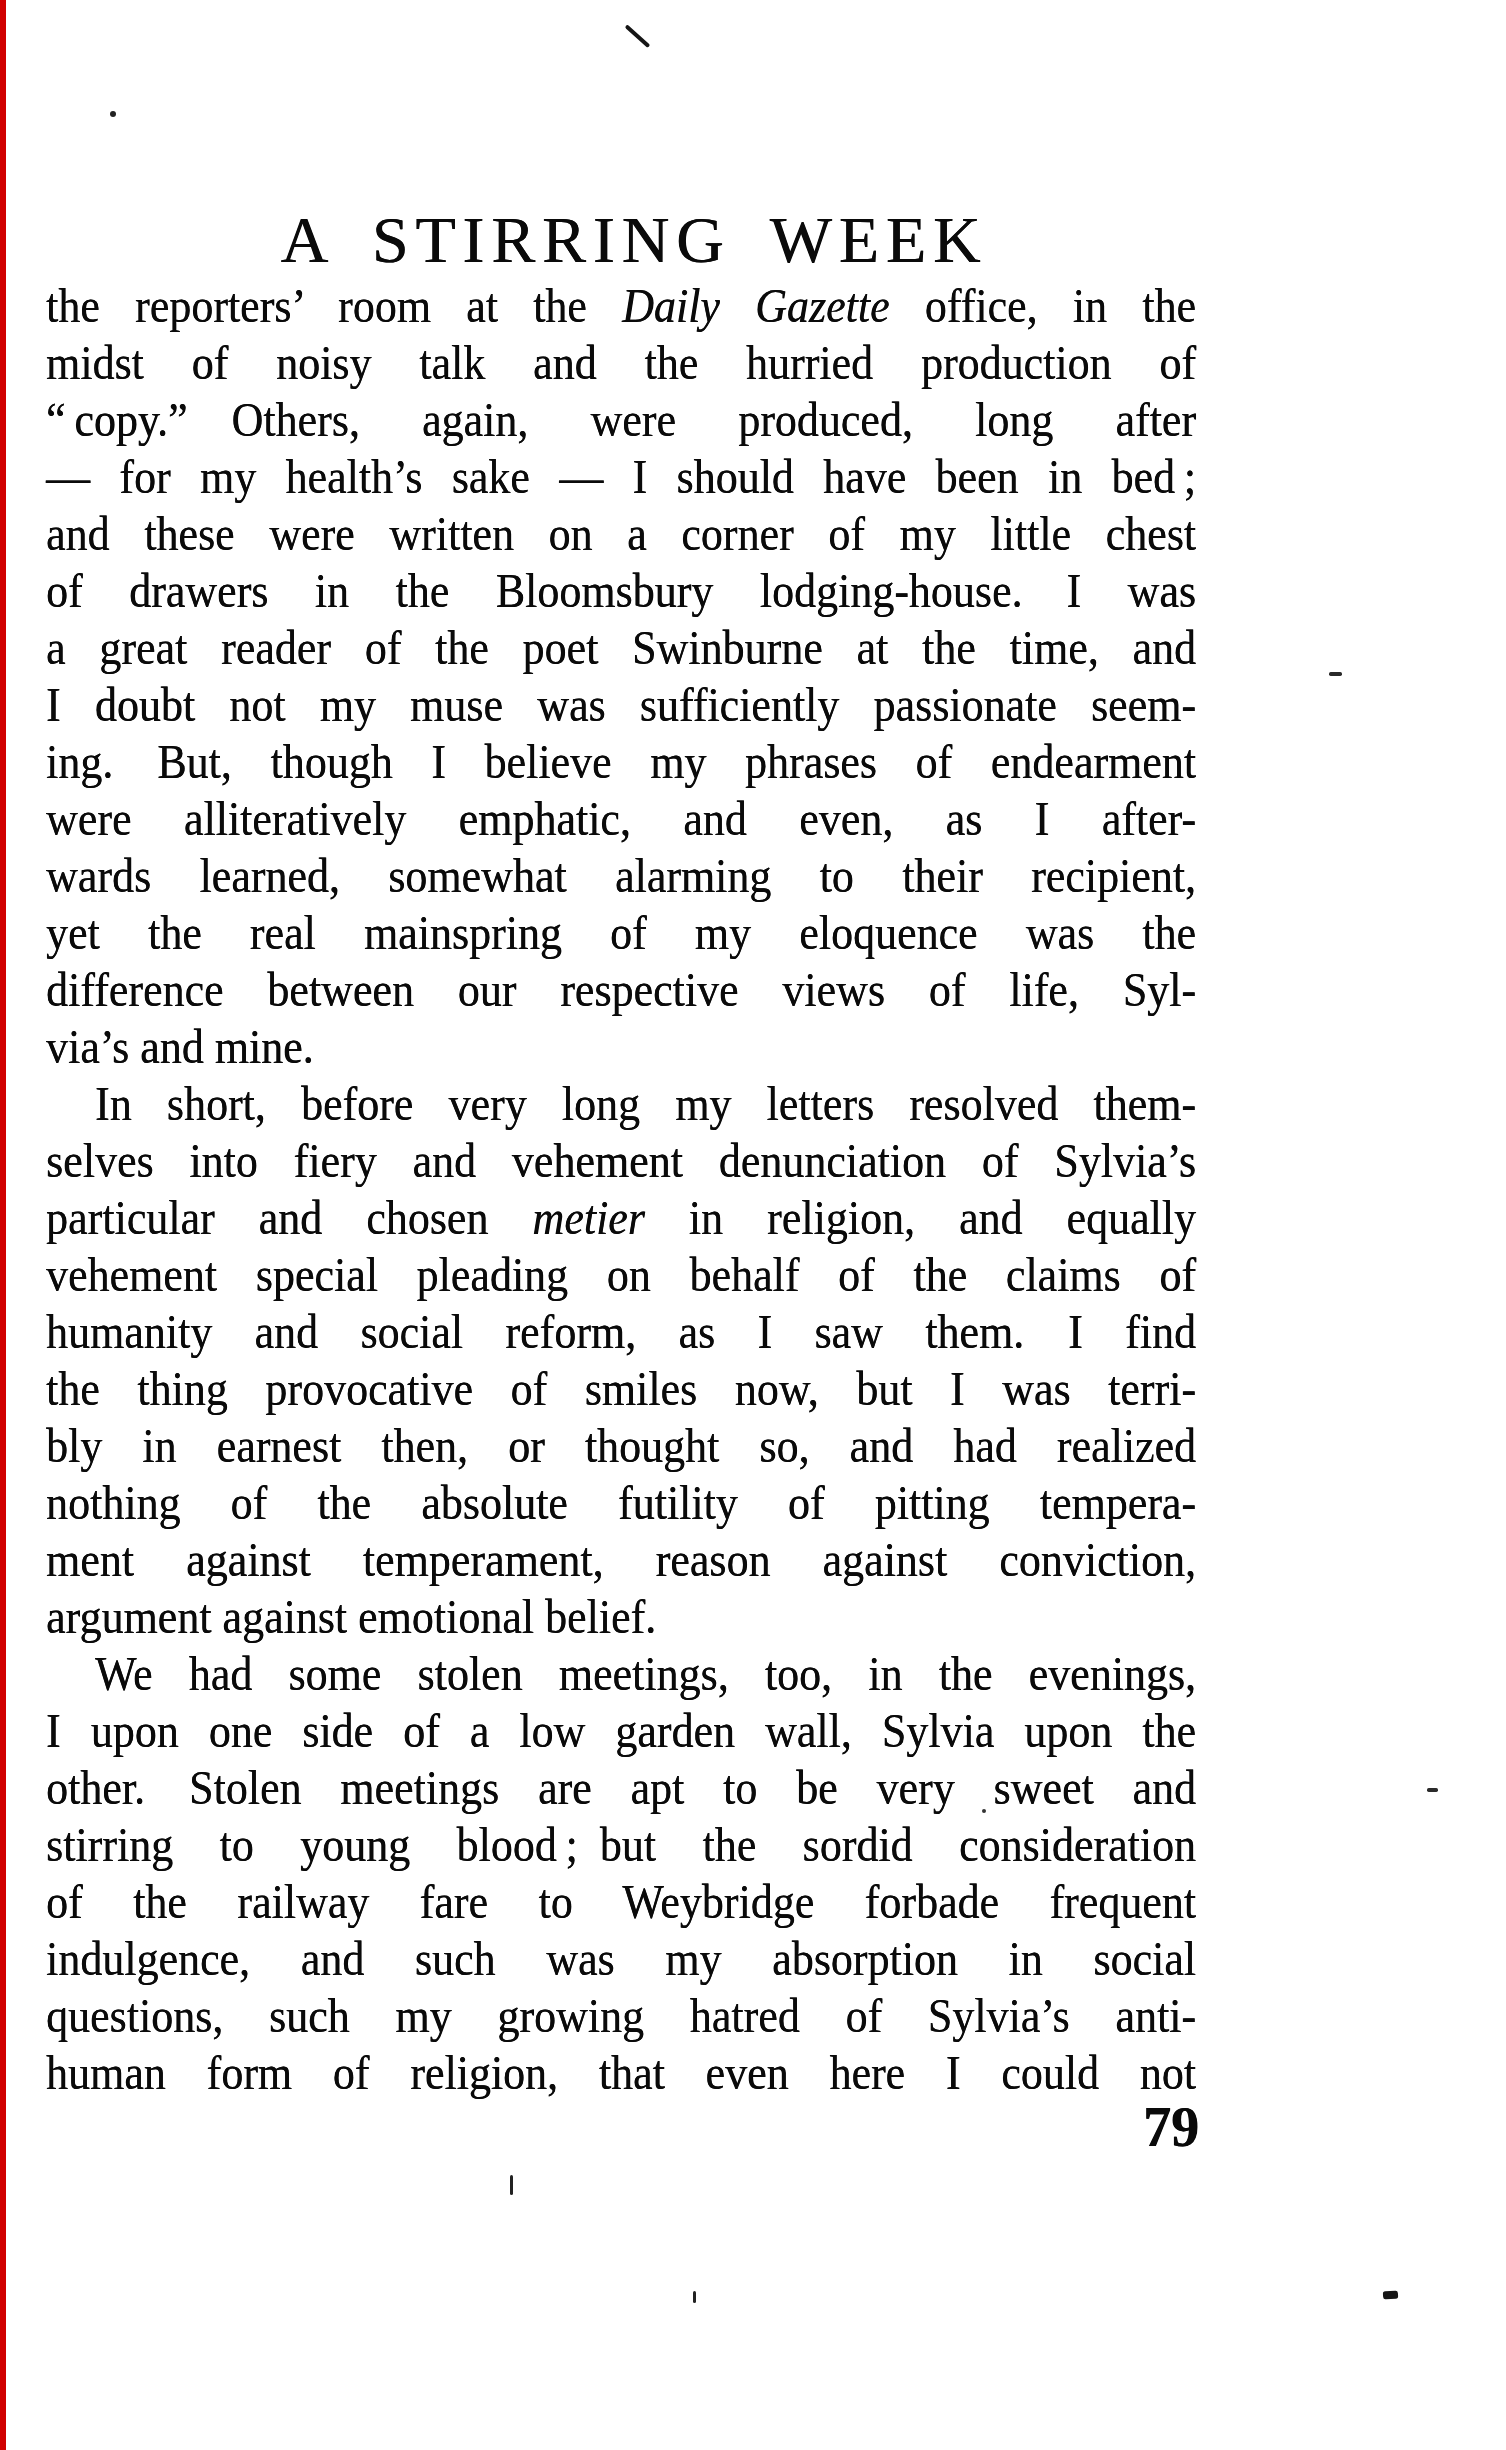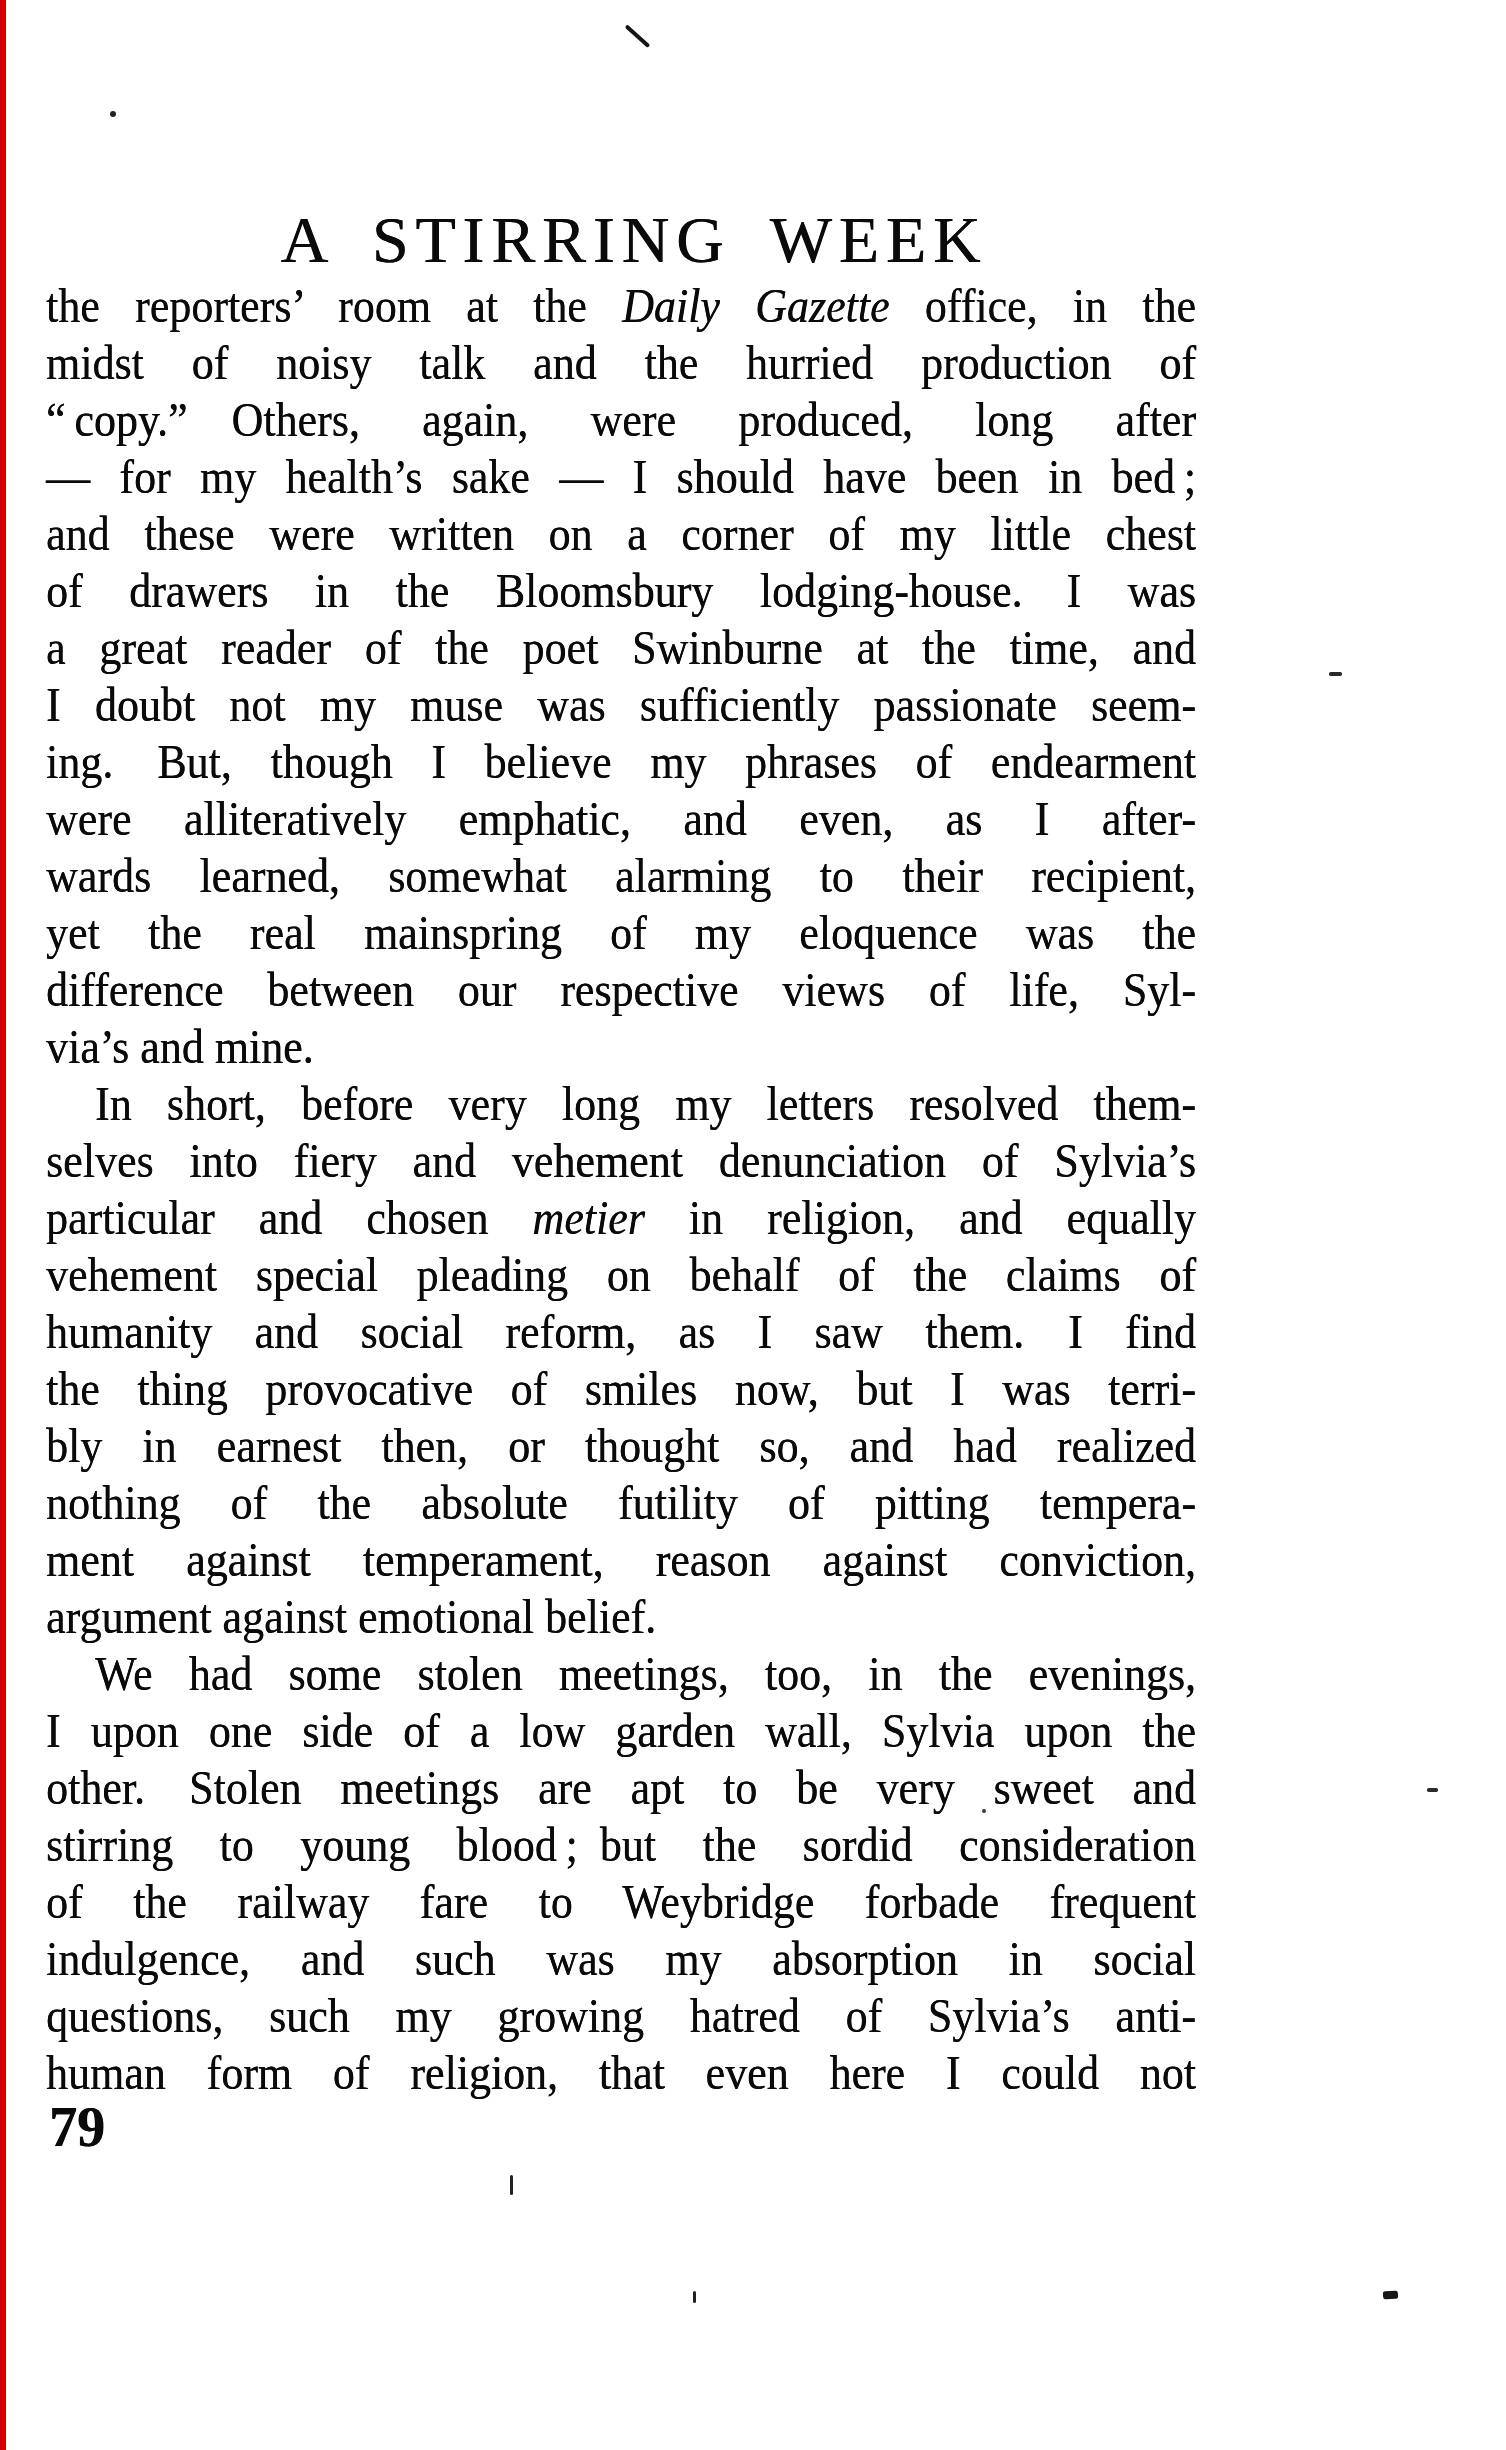--- a/index.html
+++ b/index.html
@@ -34,21 +34,21 @@
     transform:scaleY(1.12);
     transform-origin:50% 60%;
     white-space:normal;
   }
   .line.noj{text-align:left;text-align-last:left;}
   .line.indent{padding-left:49px;}
   .line em{font-style:italic;}
   .pagenum{
     position:absolute;left:49px;top:2099px;width:1150px;
     font-size:56px;font-weight:700;line-height:56px;
-    text-align:left;
+    text-align:right;
     text-shadow:0.4px 0 0 currentColor;
   }
   .speck{position:absolute;background:#1e1e1e;}
   .tick-top{left:622px;top:34px;width:30.5px;height:4.2px;border-radius:2.5px;transform:rotate(42deg);background:#151515;}
   .dot-1{left:110px;top:111px;width:6px;height:6px;border-radius:50%;background:#222;}
   .dash-r1{left:1329px;top:672px;width:12.7px;height:4.2px;border-radius:1.7px;background:#2a2a2a;}
   .dash-r2{left:1427px;top:1788px;width:11px;height:4.2px;border-radius:1.7px;background:#2a2a2a;}
   .dot-2{left:982px;top:1809px;width:4.2px;height:4.2px;border-radius:50%;background:#333;}
   .dash-r3{left:1383px;top:2291px;width:15.3px;height:7.6px;border-radius:2.5px;transform:rotate(-4deg);background:#161616;}
   .tick-b1{left:510px;top:2175px;width:3.4px;height:20.4px;border-radius:1.7px;background:#222;}

